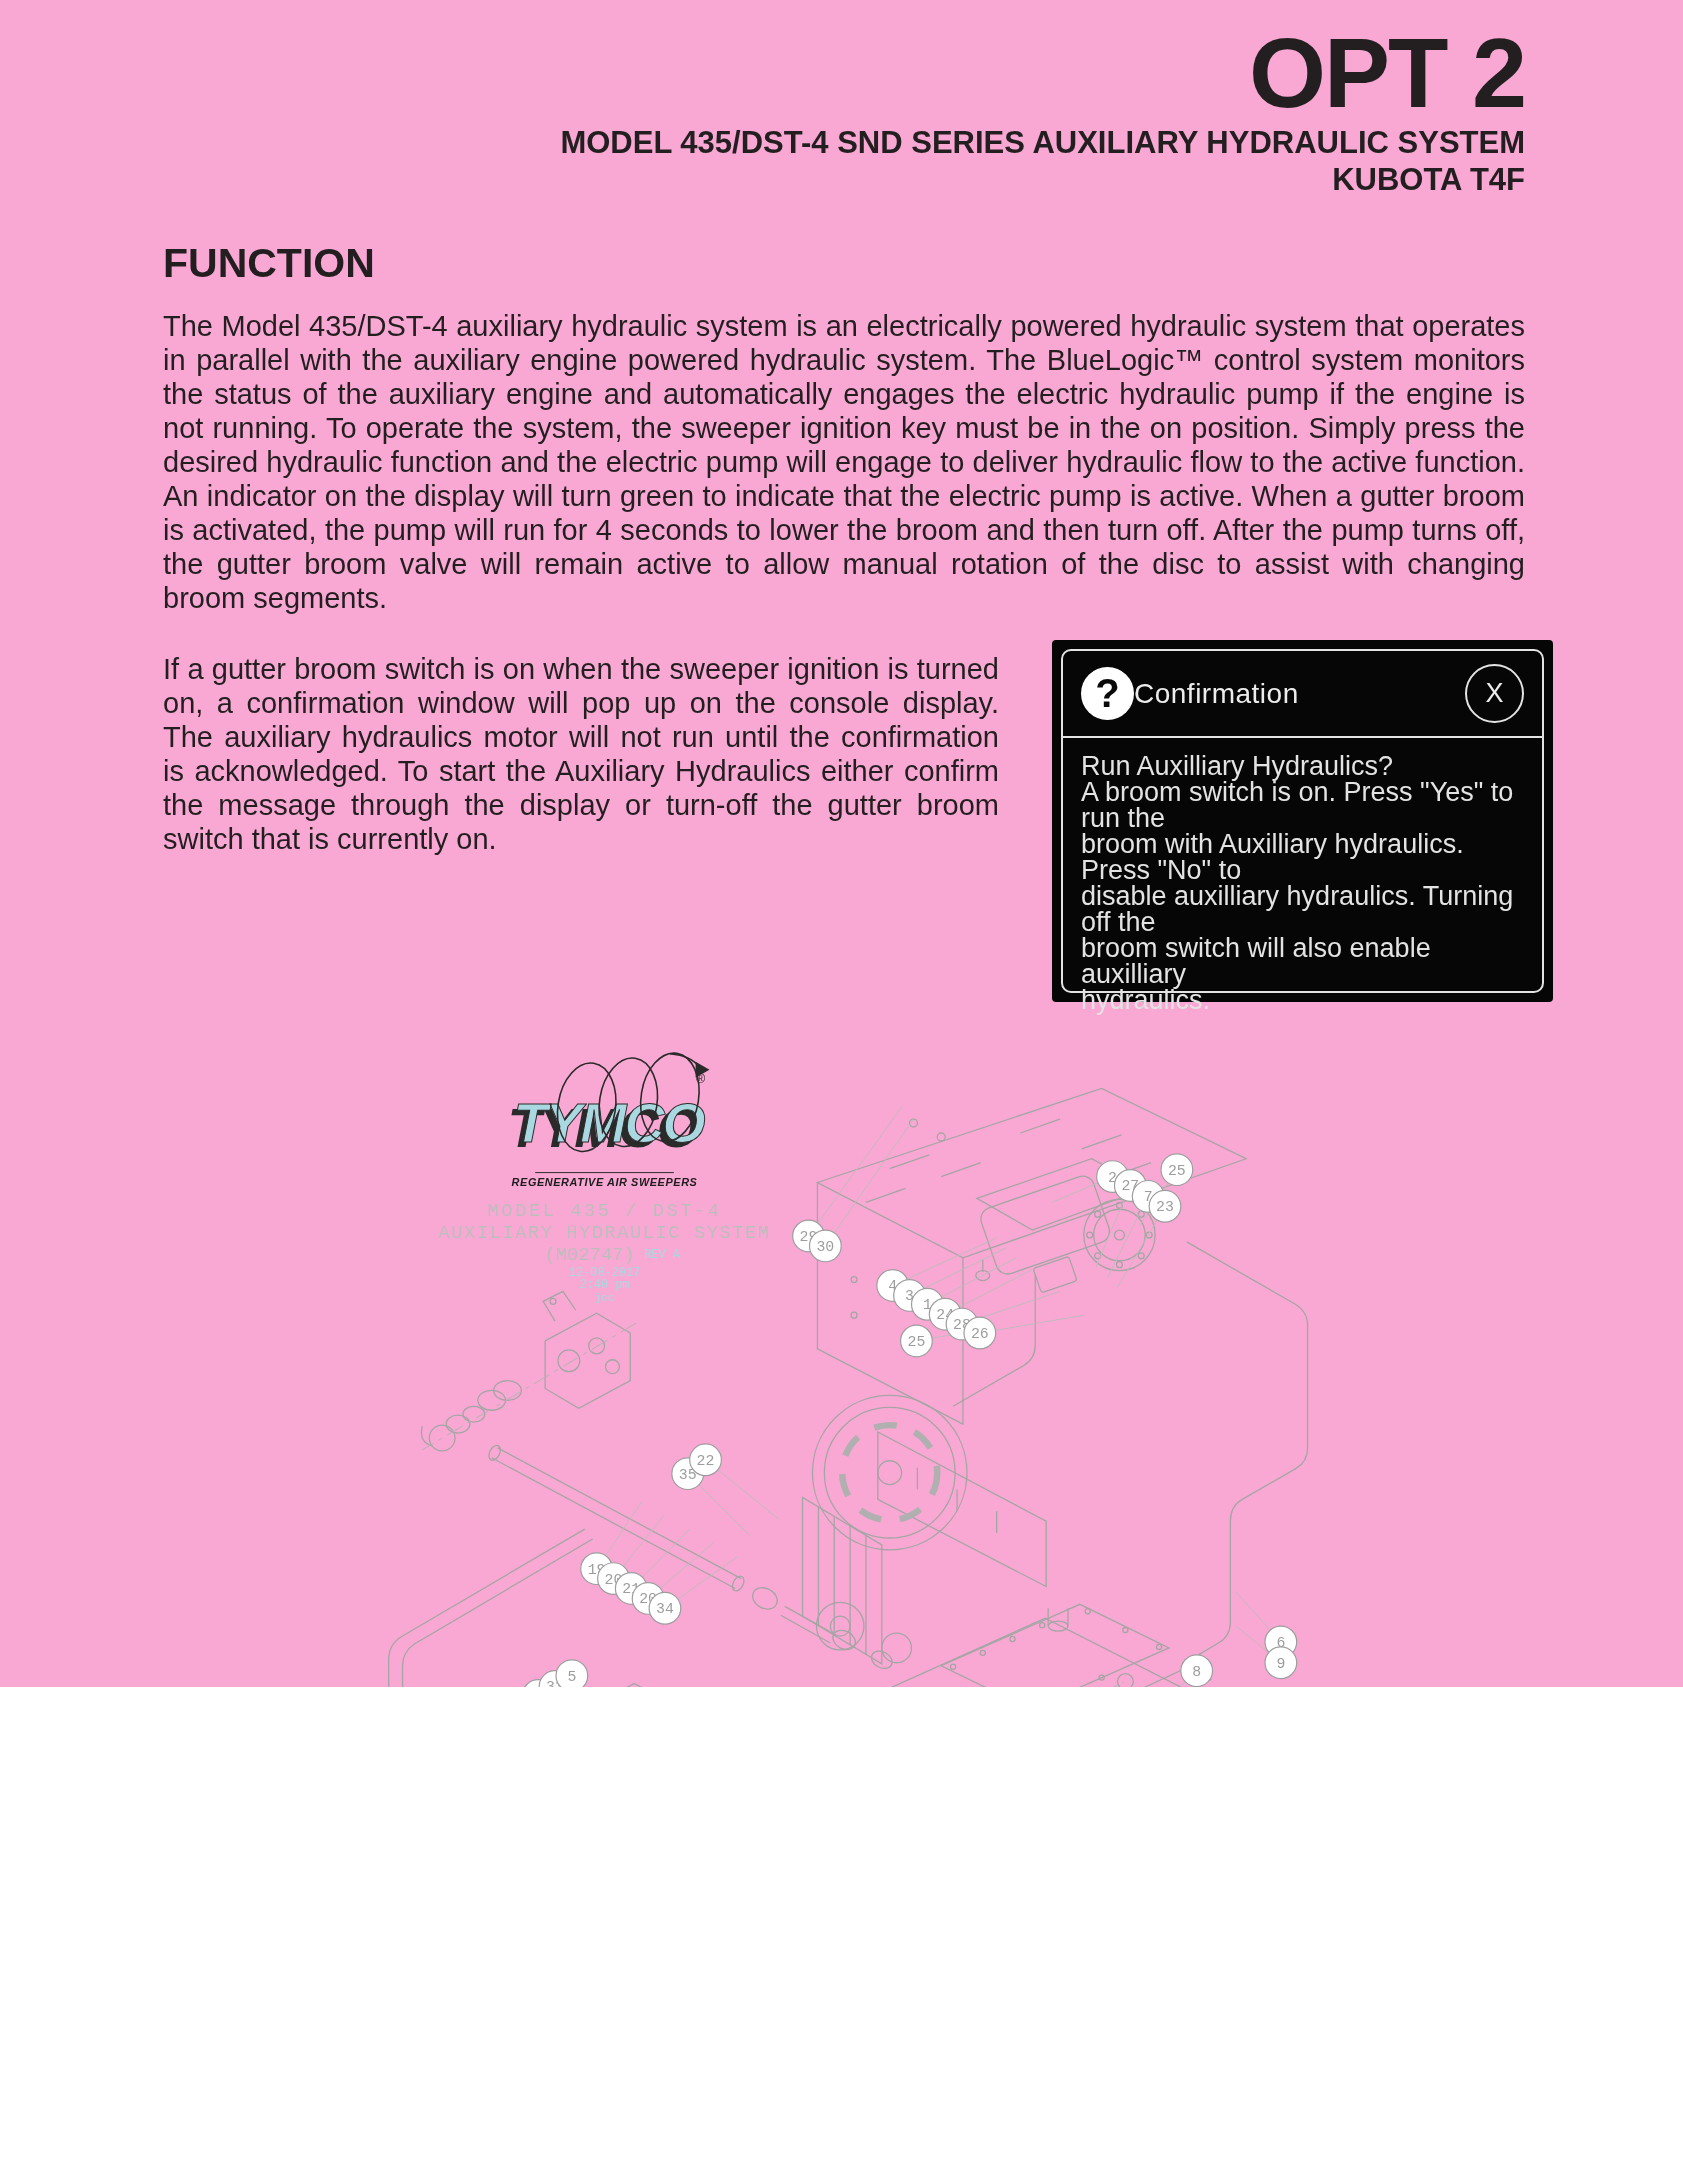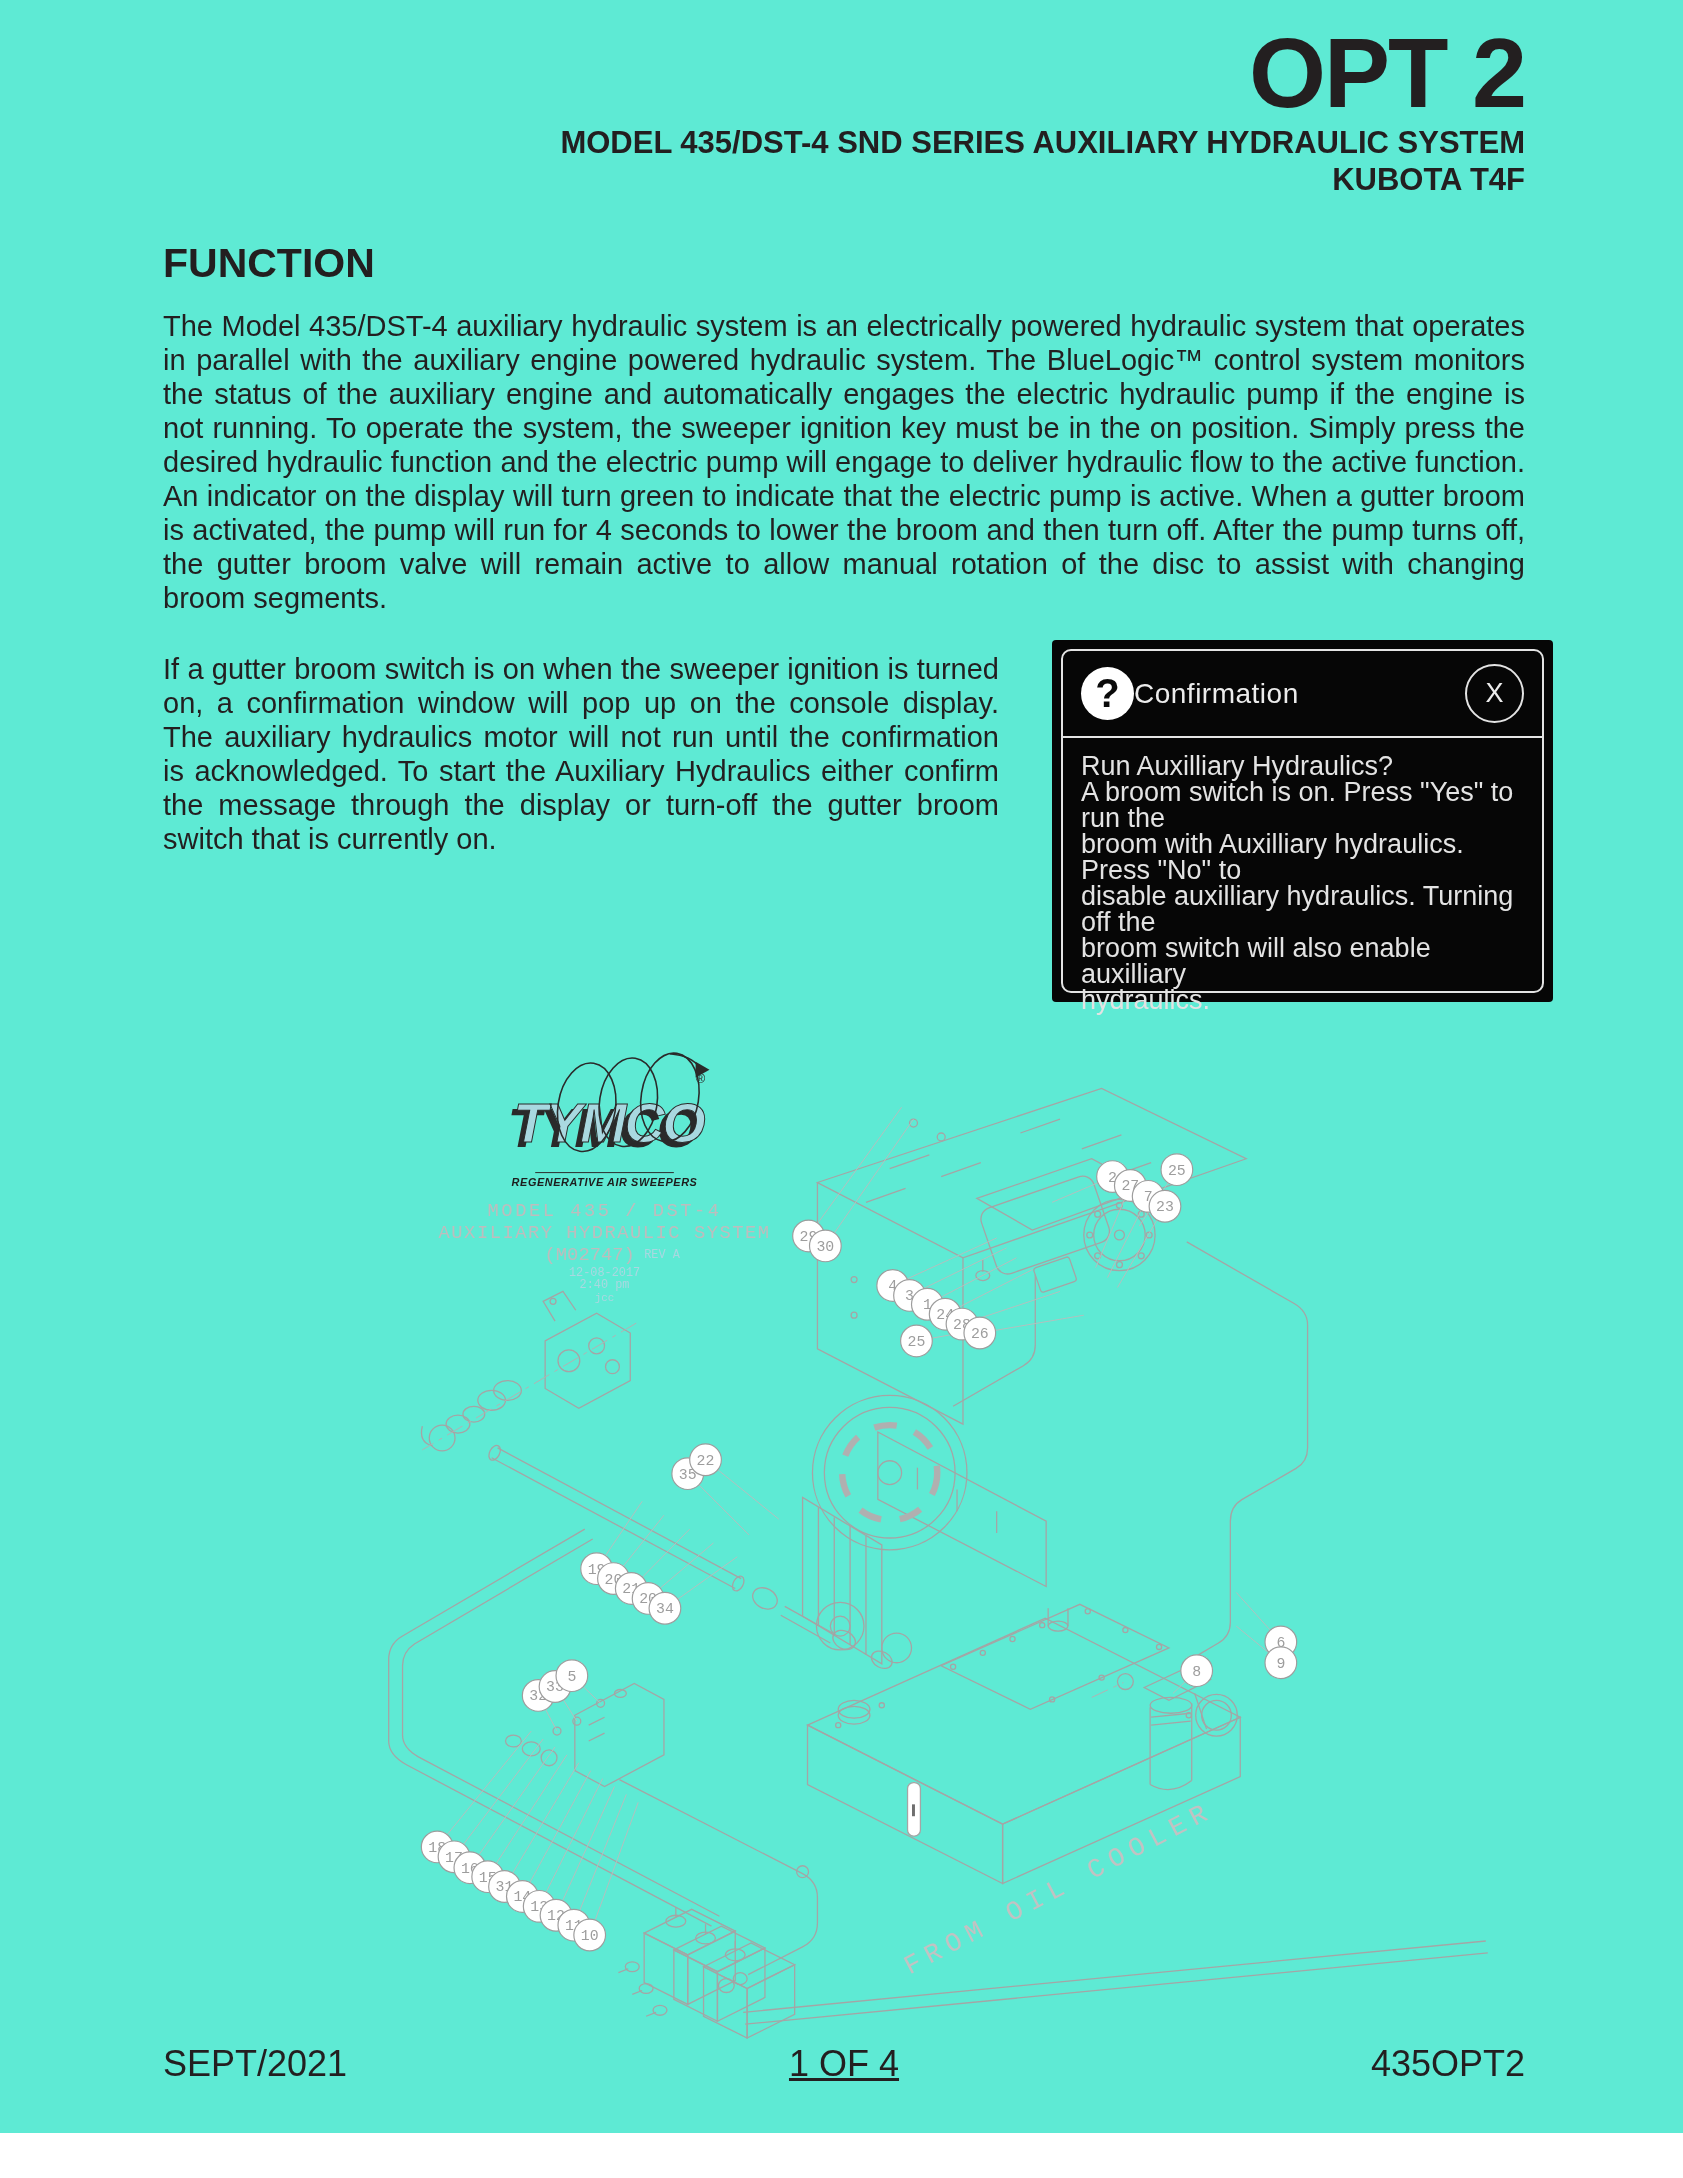--- a/index.html
+++ b/index.html
@@ -1,16 +1,16 @@
 <!DOCTYPE html>
 <html><head>
 <meta charset="utf-8">
 <style>
   html,body{margin:0;padding:0;background:#ffffff;}
-  .page{position:relative;width:1683px;height:2133px;background:#5eead4;overflow:hidden;
+  .page{position:relative;width:1683px;height:1687px;background:#f9a8d4;overflow:hidden;
         font-family:"Liberation Sans",sans-serif;color:#221f1f;}
   .content{position:relative;padding:26px 158px 0 163px;}
 
   .opt-badge{margin:0;text-align:right;font-size:99px;line-height:.95;font-weight:900;
              letter-spacing:-2px;color:#231f20;}
   .doc-title{margin-top:4px;text-align:right;font-size:31px;font-weight:bold;line-height:37px;color:#231f20;}
   .section-heading{margin-top:42px;font-size:41px;font-weight:bold;color:#231f20;}
 
   .body-par{font-size:29px;line-height:34px;text-align:justify;color:#231f20;}
   .par1{margin-top:22px;}

